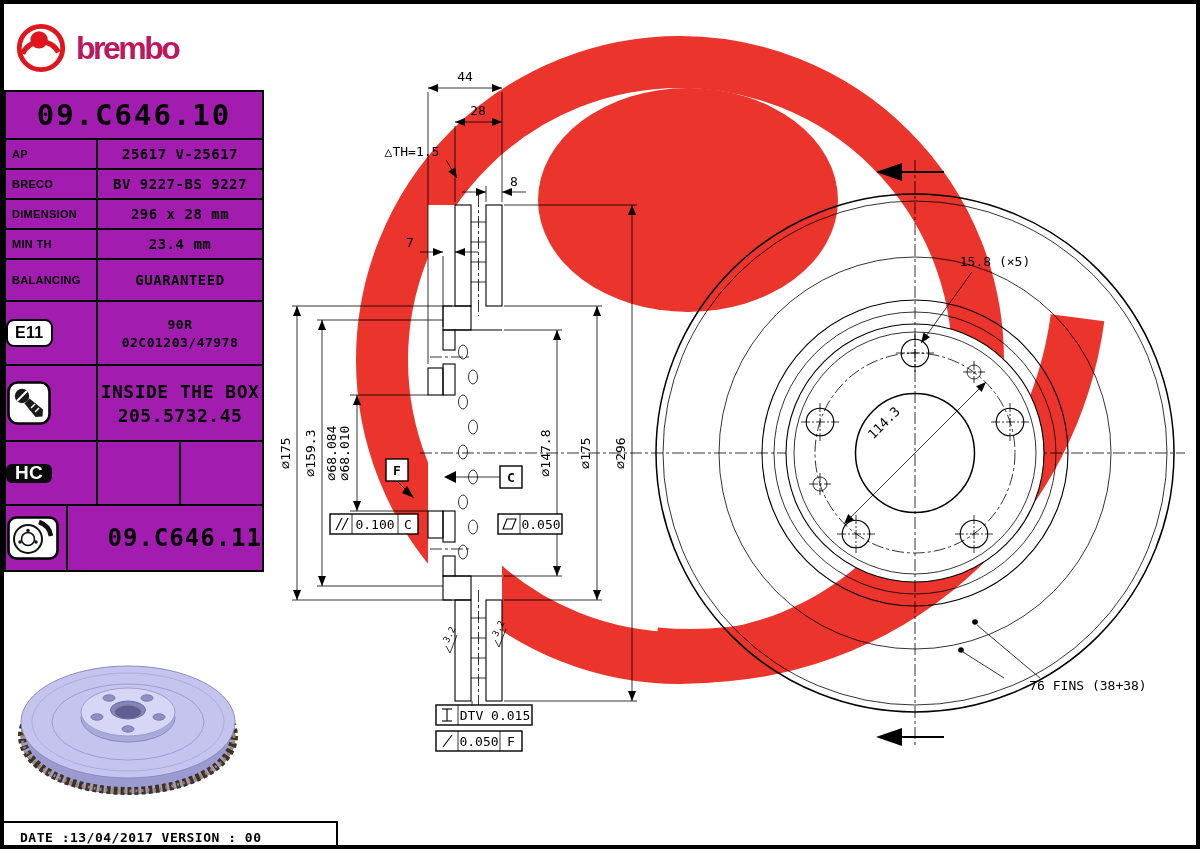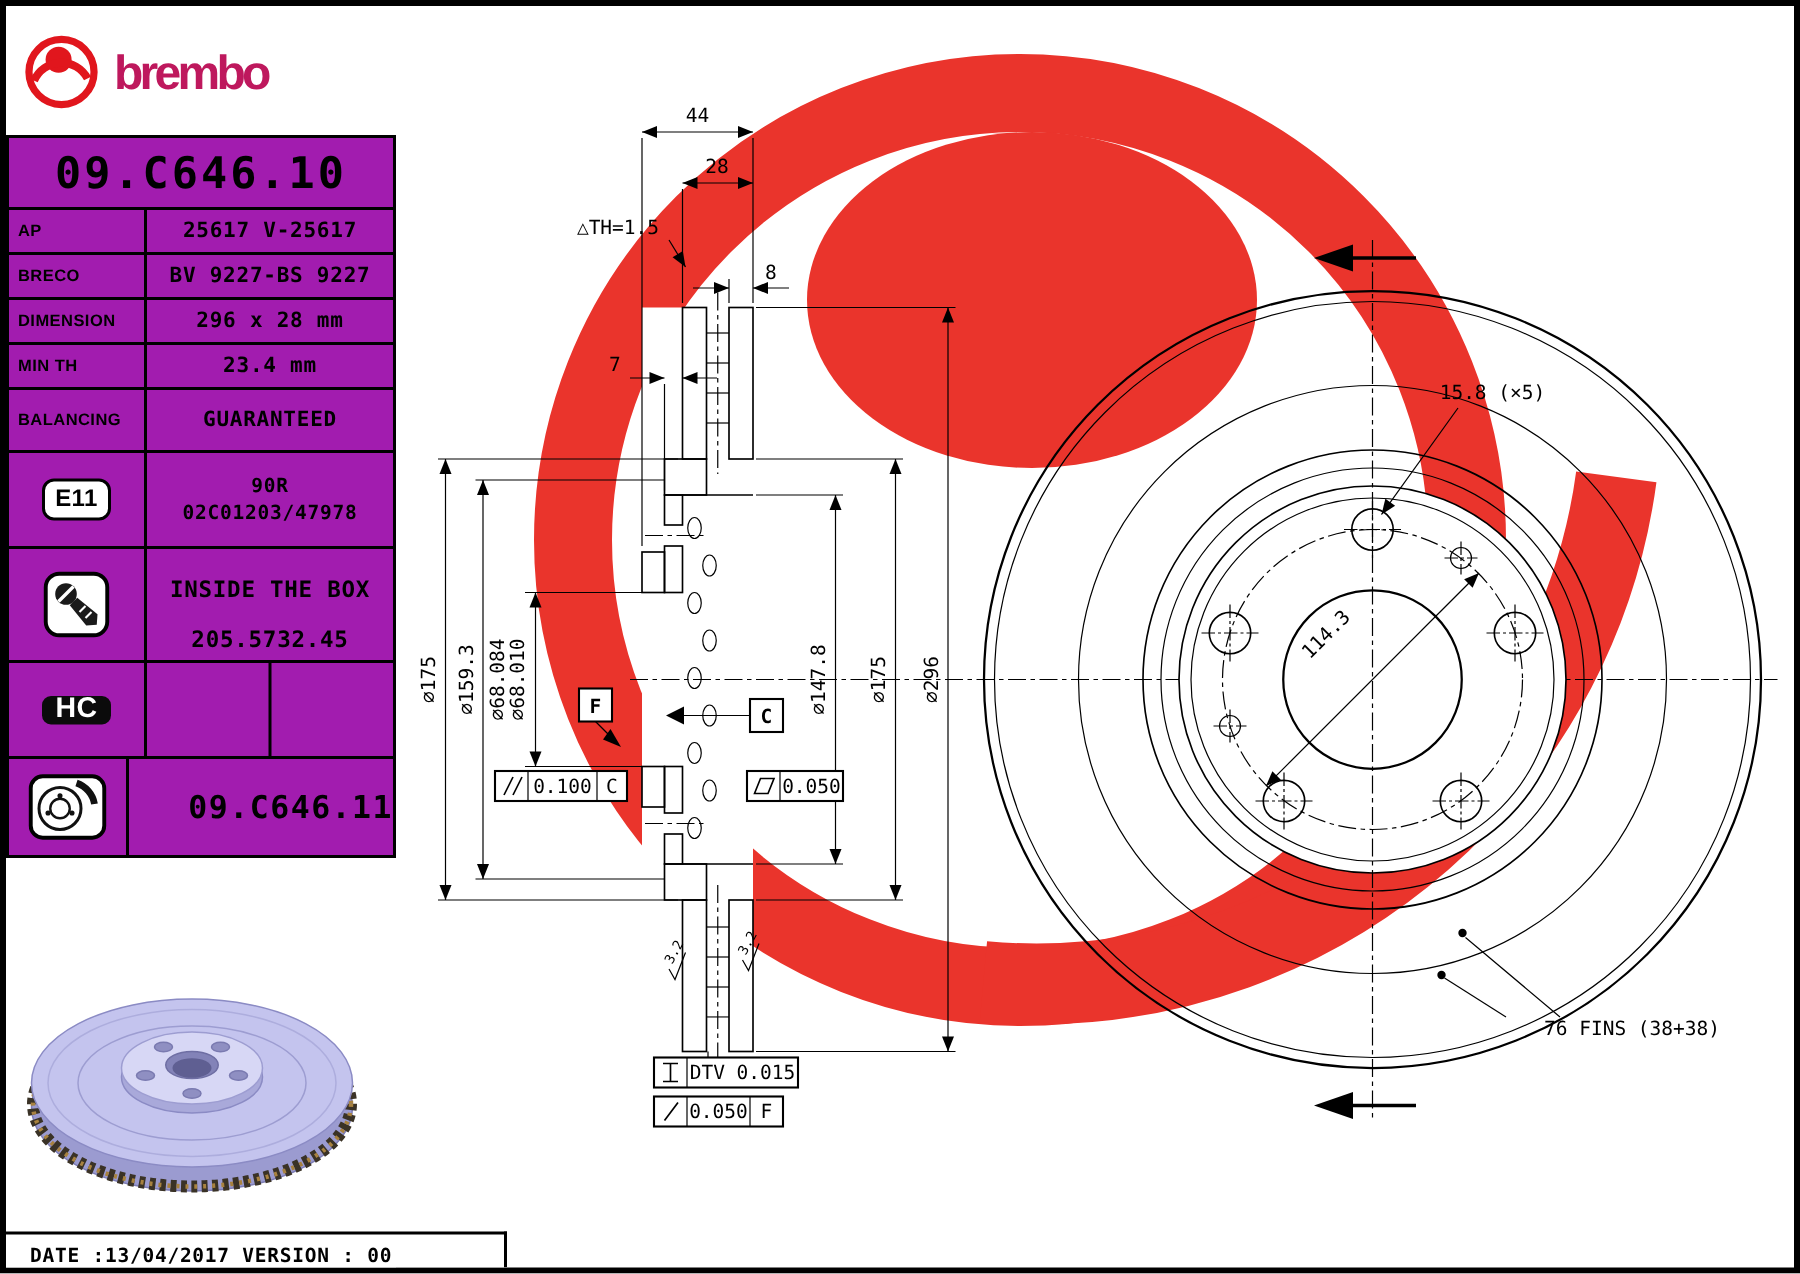--- a/index.html
+++ b/index.html
@@ -12,29 +12,29 @@
   .wordmark{font-family:"Liberation Sans",sans-serif;font-weight:bold;font-size:32px;
             color:#be185d;letter-spacing:-2.5px;line-height:1;}
   .spec-table{margin-top:10px;border:2.5px solid #000;width:100%;box-sizing:border-box;background:#a21caf;}
   .row{display:flex;align-items:stretch;border-bottom:2px solid #000;}
   .row:last-child{border-bottom:none;}
   .row.part{height:46px;align-items:center;justify-content:center;
             font-weight:bold;font-size:29px;letter-spacing:2px;}
   .lbl{width:92px;border-right:2px solid #000;display:flex;align-items:center;justify-content:flex-start;
        padding-left:6px;box-sizing:border-box;font-family:"Liberation Sans",sans-serif;
        font-weight:bold;font-size:11px;letter-spacing:.3px;}
-  .lbl.center{justify-content:center;padding-left:0;}
+  .lbl.center{padding-left:0;}
   .val{flex:1;display:flex;align-items:center;justify-content:center;
        font-weight:bold;font-size:14px;letter-spacing:.5px;text-align:center;}
   .val.two{flex-direction:column;gap:3px;font-size:13px;}
-  .val.two .big{font-size:15px;margin-top:12px;}
+  .val.two .big{font-size:18px;}
   .val.split{padding:0;}
   .val.split .half{flex:1;height:100%;}
   .val.split .half:first-child{border-right:2px solid #000;}
-  .val.altnum{font-size:21px;letter-spacing:1px;margin-left:40px;}
+  .val.altnum{font-size:24px;letter-spacing:1px;margin-left:40px;}
   .e11-badge{border:2.5px solid #000;border-radius:8px;padding:3px 7px;font-weight:bold;
              font-size:16px;background:#fff;}
   .hc-badge{width:46px;height:19px;background:#0b0b0b;color:#fff;border-radius:6px;
             display:flex;align-items:center;justify-content:center;font-weight:bold;
             font-size:19px;font-family:"Liberation Sans",sans-serif;}
   .disc-photo{position:absolute;left:6px;top:642px;width:244px;height:172px;}
   
   .footer{position:absolute;left:0;bottom:0;width:334px;height:24px;background:#fff;z-index:3;
           border-top:2.5px solid #000;border-right:2.5px solid #000;display:flex;align-items:flex-end;
           padding-left:16px;box-sizing:border-box;font-weight:bold;font-size:13px;letter-spacing:.5px;}

